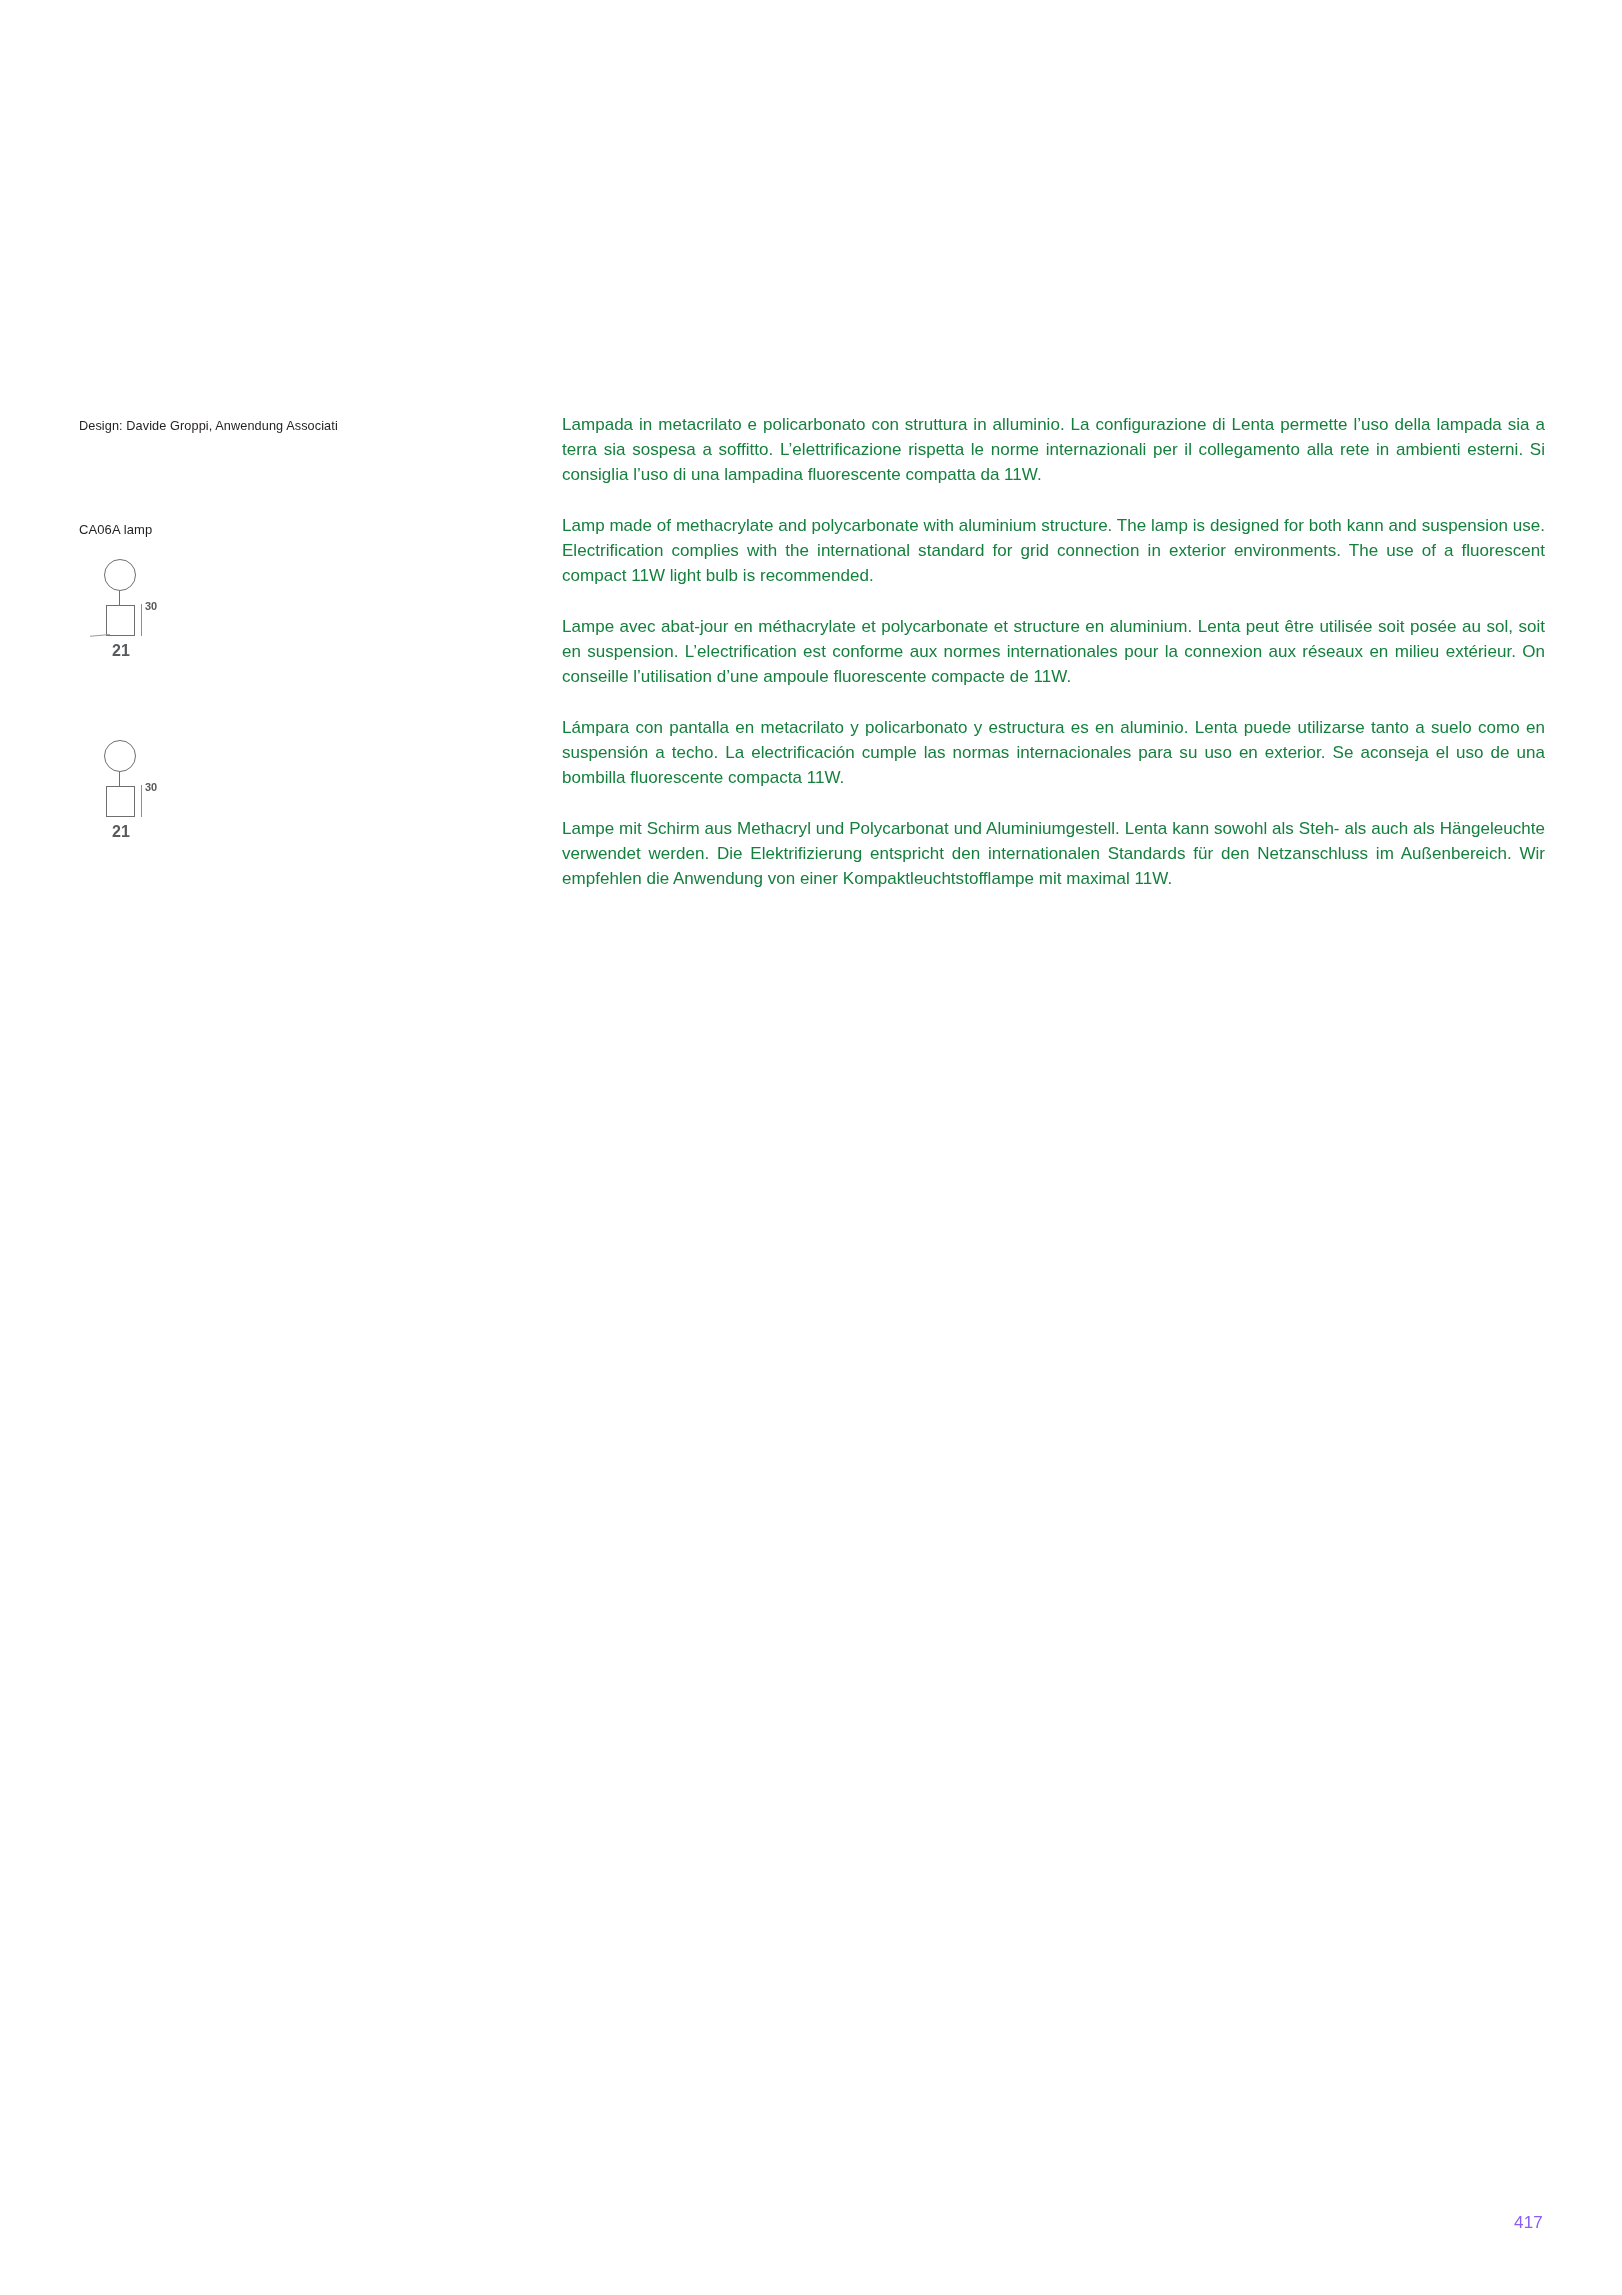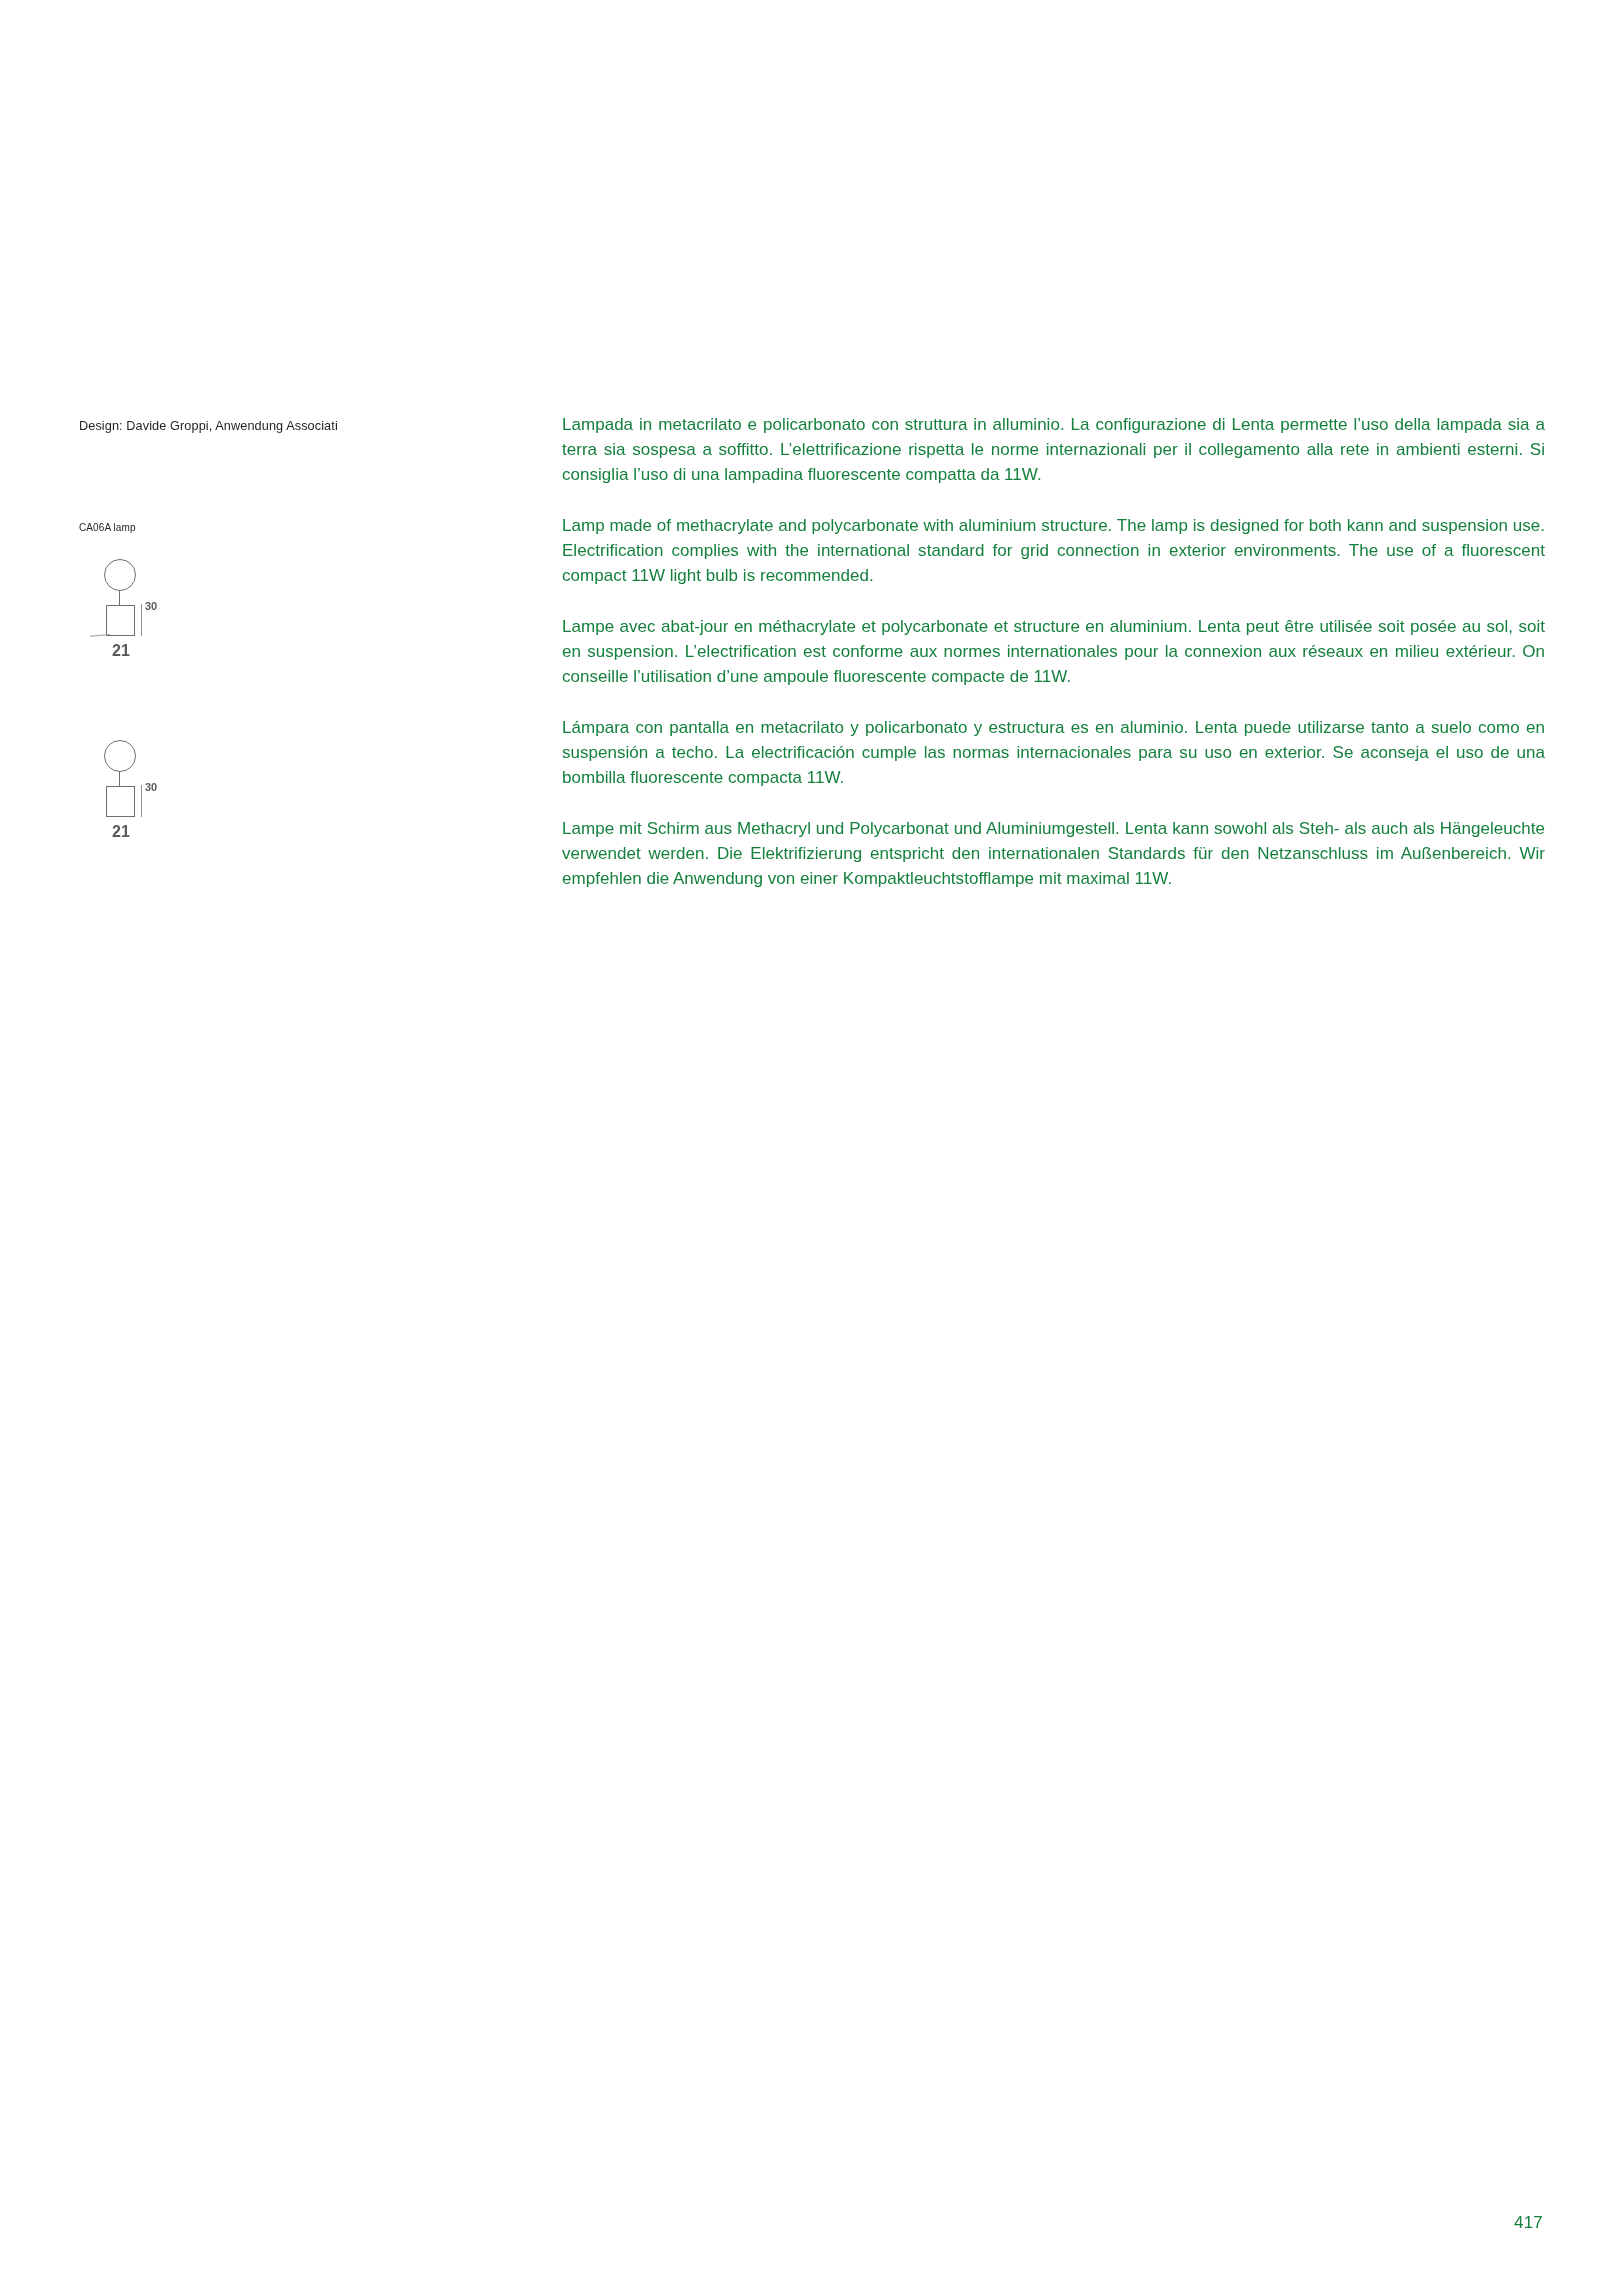--- a/index.html
+++ b/index.html
@@ -35,21 +35,21 @@
     letter-spacing: 0.1px;
     color: #231f20;
     line-height: 1.4;
     white-space: nowrap;
   }
 
   .product-name {
     position: absolute;
     left: 0;
     top: 104px;
-    font-size: 10px;
+    font-size: 13px;
     letter-spacing: 0.1px;
     color: #231f20;
     white-space: nowrap;
   }
 
   
   .drawings {
     position: absolute;
     left: 0;
     top: 141px;
@@ -171,21 +171,21 @@
   .para:last-child {
     margin-bottom: 0;
   }
 
   
   .page-number {
     position: absolute;
     right: 79px;
     bottom: 62px;
     font-size: 17px;
-    color: #15803d;
+    color: #8b5cf6;
     letter-spacing: 0.2px;
   }
 </style>
 </head>
 <body>
 
 <div class="page">
 
   <div class="left-col">
 

